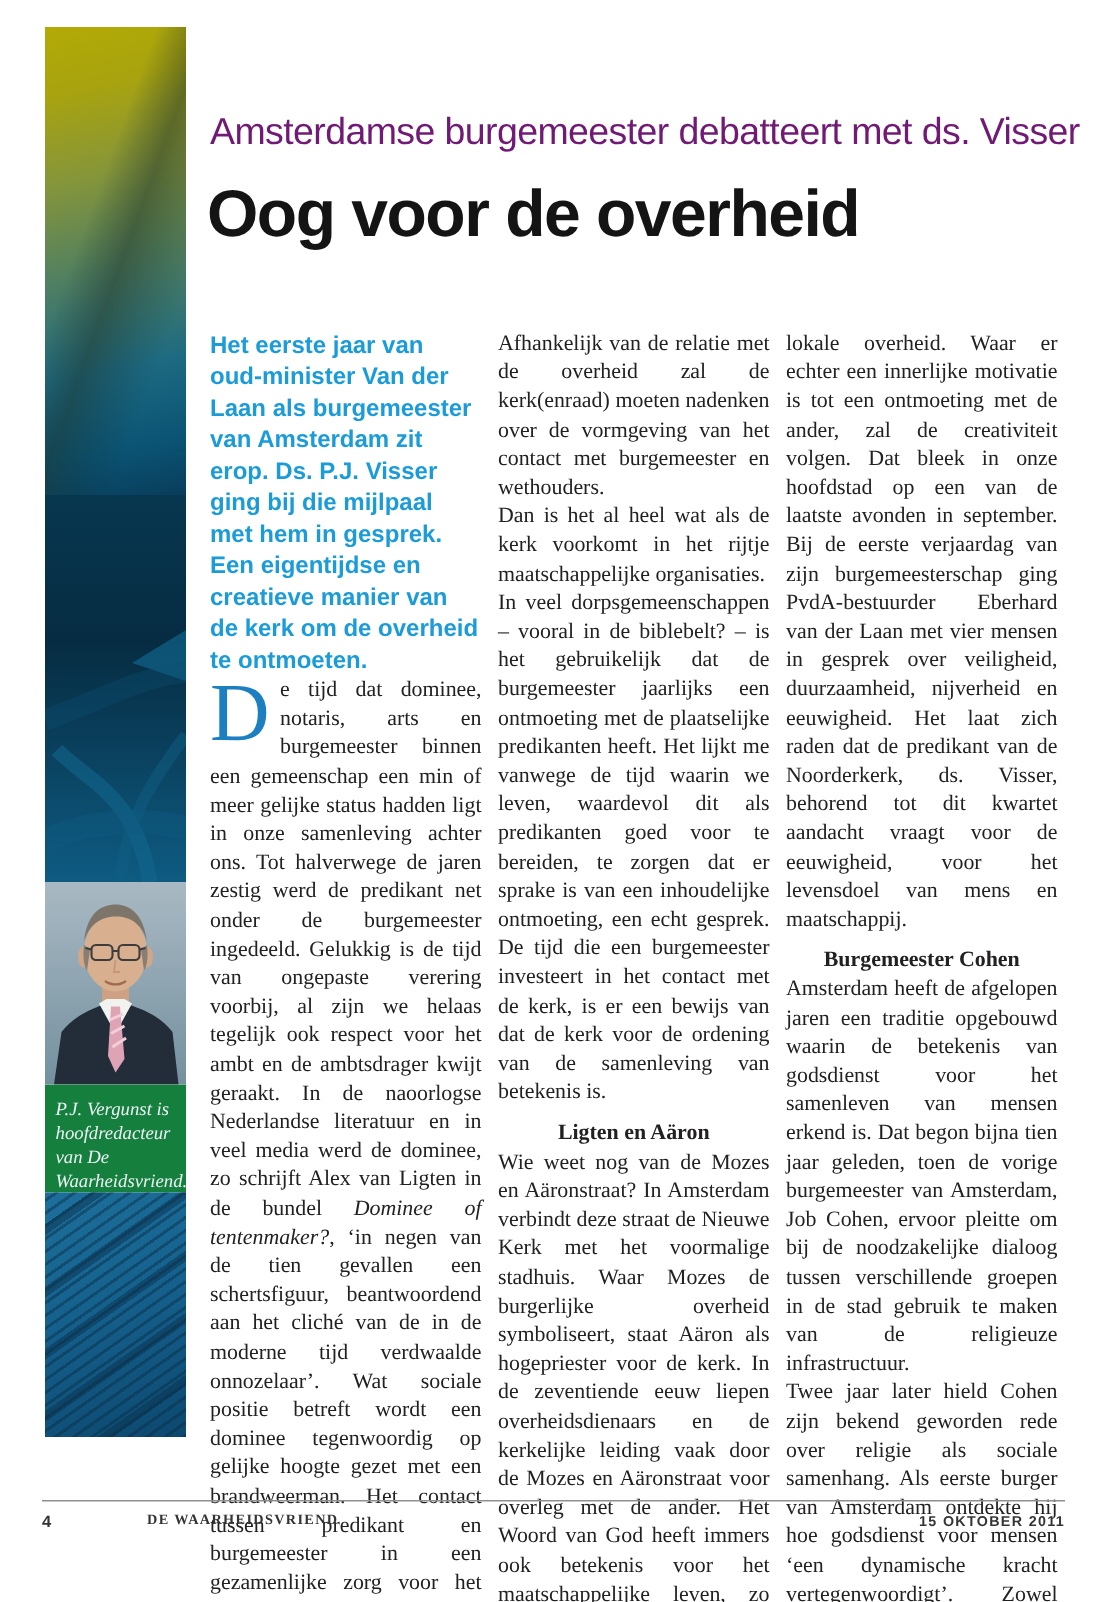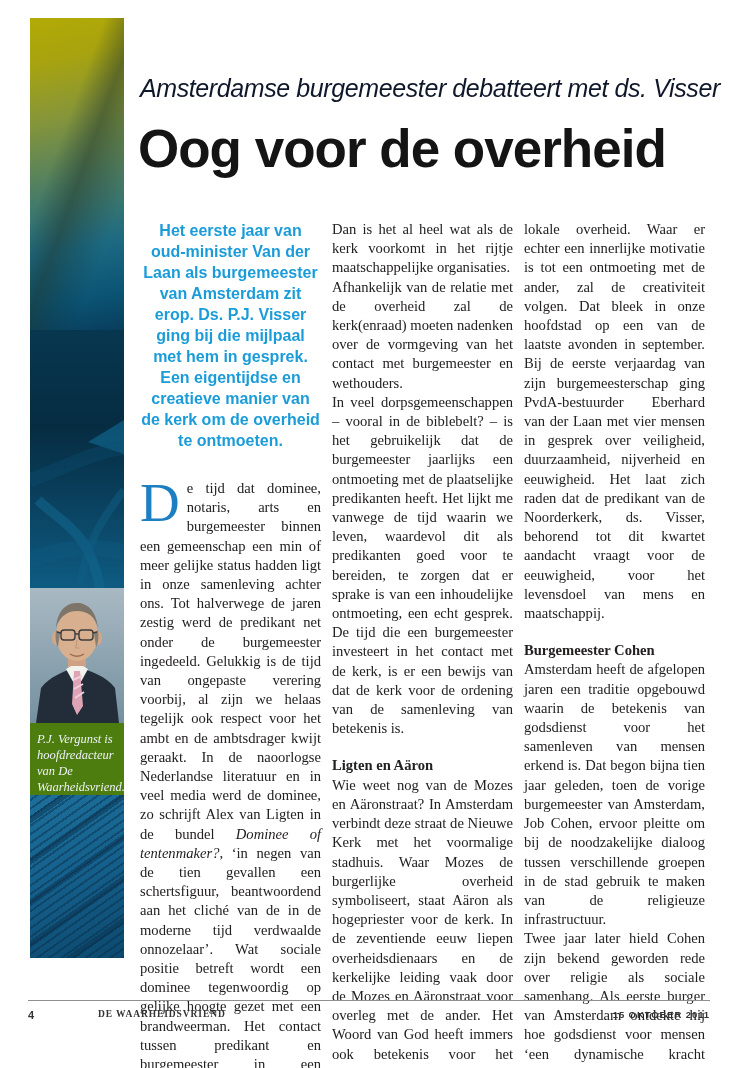--- a/index.html
+++ b/index.html
@@ -15,61 +15,61 @@
     height:312px;
     background:
       linear-gradient(110deg, rgba(0,0,0,0) 36%, rgba(30,50,40,0.48) 52%, rgba(20,45,45,0.22) 64%, rgba(0,0,0,0) 76%),
       linear-gradient(168deg, #b2aa06 0%, #a8a30f 14%, #85953a 32%, #4f7f62 52%, #1d6a82 72%, #0b5474 88%, #093d5c 100%);
   }
   .strip-mid { height:258px; background:linear-gradient(180deg,#07374f 0%,#062c42 38%,#0a4260 68%,#0e5b82 100%); }
   .strip-mid svg { display:block; width:100%; height:100%; }
   .strip-photo { height:135px; }
   .strip-photo svg { display:block; width:100%; height:100%; }
   .strip-caption {
-    height:72px; background:#4d7c0f; padding:8px 7px 0 7px;
+    height:72px; background:#15803d; padding:8px 7px 0 7px;
     font-family:"Liberation Serif", serif; font-style:italic;
     font-size:12.5px; line-height:16px; color:#eef3f7;
   }
   .strip-news {
     height:163px;
     background:
       repeating-linear-gradient(-35deg, rgba(8,45,70,0.45) 0 2px, rgba(0,0,0,0) 2px 7px),
       repeating-linear-gradient(-35deg, rgba(0,0,0,0) 0 28px, rgba(10,50,78,0.5) 28px 34px),
       linear-gradient(160deg, #1d6f9b 0%, #15618d 45%, #0c486e 100%);
   }
 
   
   .kicker {
     position:absolute; left:140px; top:74px; width:580px;
-    font-family:"Liberation Sans", sans-serif; font-style:italic;
-    font-size:25px; letter-spacing:-0.4px; color:#0f172a; white-space:nowrap;
+    font-family:"Liberation Sans", sans-serif; 
+    font-size:25px; letter-spacing:-0.4px; color:#701a75; white-space:nowrap;
   }
   .title {
     position:absolute; left:138px; top:118px; width:590px;
     font-family:"Liberation Sans", sans-serif; font-weight:bold;
-    font-size:53px; letter-spacing:-1px; color:#141414; white-space:nowrap;
+    font-size:44px; letter-spacing:-1px; color:#141414; white-space:nowrap;
   }
 
   
   .col { position:absolute; top:220px; width:181px; font-size:14.6px; line-height:19.2px; text-align:justify; }
   .col-1 { left:140px; }
   .col-2 { left:332px; }
   .col-3 { left:524px; }
   .intro {
     font-family:"Liberation Sans", sans-serif; font-weight:bold;
-    font-size:16px; line-height:21px; text-align:center;
-    color:#1b9cd9; margin-bottom:28px;
+    font-size:16px; line-height:21px; text-align:left;
+    color:#1b9cd9; 
   }
   .dropcap {
     float:left; font-family:"Liberation Serif", serif;
     font-size:55px; line-height:44px; padding:2px 7px 0 0;
     color:#1c7fc2;
   }
   .col p { margin:0; }
-  .col .head { font-weight:bold; margin-top:18px; text-align:left; }
+  .col .head { font-weight:bold; margin-top:8px; text-align:center; }
   .ital { font-style:italic; }
 
   
   .footer-rule { position:absolute; left:28px; top:1000px; width:682px; height:1px; background:#8f8f8f; }
   .footer-item {
     position:absolute; top:1009px;
     font-family:"Liberation Sans", sans-serif; font-weight:bold;
     font-size:9.5px; letter-spacing:0.9px; color:#343434;
   }
   .f-page { left:28px; font-size:11px; letter-spacing:0; }
@@ -128,22 +128,22 @@
   <div class="kicker">Amsterdamse burgemeester debatteert met ds. Visser</div>
   <h1 class="title">Oog voor de overheid</h1>
 
   <div class="col col-1">
     <div class="intro">Het eerste jaar van oud-minister Van der Laan als burgemeester van Amsterdam zit erop. Ds. P.J. Visser ging bij die mijlpaal met hem in gesprek. Een eigentijdse en creatieve manier van de kerk om de overheid te ontmoeten.</div>
     <p><span class="dropcap">D</span><span>e tijd dat dominee, notaris, arts en burgemeester binnen een gemeenschap een min of meer gelijke status hadden ligt in onze samenleving achter ons. Tot halverwege de jaren zestig werd de predikant net onder de burgemeester ingedeeld. Gelukkig is de tijd van ongepaste verering voorbij, al zijn we helaas tegelijk ook respect voor het ambt en de ambtsdrager kwijt geraakt. In de naoorlogse Nederlandse literatuur en in veel media werd de dominee, zo schrijft Alex van Ligten in de bundel </span><span class="ital">Dominee of tentenmaker?</span><span>, ‘in negen van de tien gevallen een schertsfiguur, beantwoordend aan het cliché van de in de moderne tijd verdwaalde onnozelaar’. Wat sociale positie betreft wordt een dominee tegenwoordig op gelijke hoogte gezet met een brandweerman. Het contact tussen predikant en burgemeester in een gezamenlijke zorg voor het welzijn van mensen is daarom minder vanzelfsprekend.</span></p>
 
   </div>
 
   <div class="col col-2">
+    <p>Afhankelijk van de relatie met de overheid zal de kerk(enraad) moeten nadenken over de vormgeving van het contact met burgemeester en wethouders.</p>
     <p>Dan is het al heel wat als de kerk voorkomt in het rijtje maatschappelijke organisaties.</p>
-    <p>Afhankelijk van de relatie met de overheid zal de kerk(enraad) moeten nadenken over de vormgeving van het contact met burgemeester en wethouders.</p>
     <p>In veel dorpsgemeenschappen – vooral in de biblebelt? – is het gebruikelijk dat de burgemeester jaarlijks een ontmoeting met de plaatselijke predikanten heeft. Het lijkt me vanwege de tijd waarin we leven, waardevol dit als predikanten goed voor te bereiden, te zorgen dat er sprake is van een inhoudelijke ontmoeting, een echt gesprek. De tijd die een burgemeester investeert in het contact met de kerk, is er een bewijs van dat de kerk voor de ordening van de samenleving van betekenis is.</p>
     <p class="head">Ligten en Aäron</p>
     <p>Wie weet nog van de Mozes en Aäronstraat? In Amsterdam verbindt deze straat de Nieuwe Kerk met het voormalige stadhuis. Waar Mozes de burgerlijke overheid symboliseert, staat Aäron als hogepriester voor de kerk. In de zeventiende eeuw liepen overheidsdienaars en de kerkelijke leiding vaak door de Mozes en Aäronstraat voor overleg met de ander. Het Woord van God heeft immers ook betekenis voor het maatschappelijke leven, zo geloofde men. Ik stel voor dat de Amsterdamse burgemeester binnenkort met ds. Visser een lunchwandeling door deze straat maakt.</p>
 
   </div>
 
   <div class="col col-3">
     <p>lokale overheid. Waar er echter een innerlijke motivatie is tot een ontmoeting met de ander, zal de creativiteit volgen. Dat bleek in onze hoofdstad op een van de laatste avonden in september. Bij de eerste verjaardag van zijn burgemeesterschap ging PvdA-bestuurder Eberhard van der Laan met vier mensen in gesprek over veiligheid, duurzaamheid, nijverheid en eeuwigheid. Het laat zich raden dat de predikant van de Noorderkerk, ds. Visser, behorend tot dit kwartet aandacht vraagt voor de eeuwigheid, voor het levensdoel van mens en maatschappij.</p>
     <p class="head">Burgemeester Cohen</p>
     <p>Amsterdam heeft de afgelopen jaren een traditie opgebouwd waarin de betekenis van godsdienst voor het samenleven van mensen erkend is. Dat begon bijna tien jaar geleden, toen de vorige burgemeester van Amsterdam, Job Cohen, ervoor pleitte om bij de noodzakelijke dialoog tussen verschillende groepen in de stad gebruik te maken van de religieuze infrastructuur.</p>

